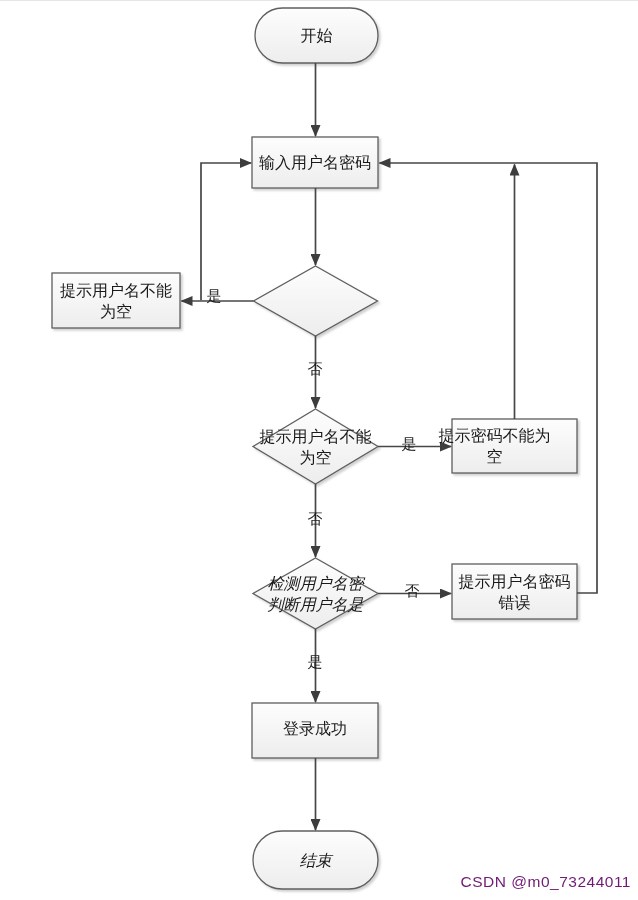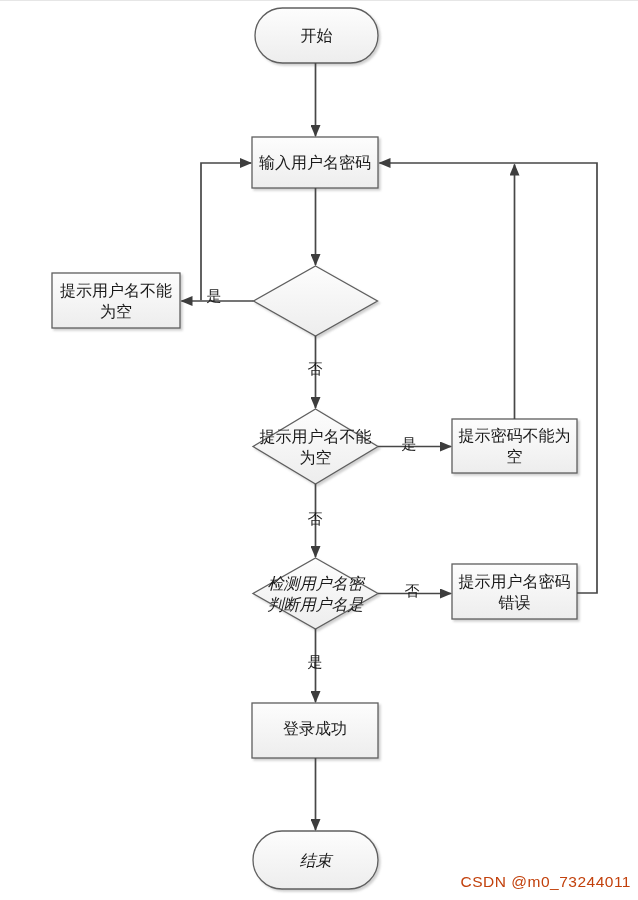--- a/index.html
+++ b/index.html
@@ -25,21 +25,21 @@
   .edge-label {
     position:absolute;
     transform:translate(-50%,-50%);
     font-size:15px; color:#1a1a1a;
     pointer-events:none;
   }
   .watermark {
     position:absolute;
     right:7px; top:872px;
     font-size:15.5px;
-    color:#c2410c;
+    color:#701a75;
     letter-spacing:0.5px;
     pointer-events:none;
   }
 </style>
 </head>
 <body>
 
 <div class="canvas">
 
   <svg width="638" height="900" viewBox="0 0 638 900">
@@ -97,21 +97,21 @@
   <div class="node-label" style="left:52px; top:272px; width:128px; height:55px;">
     <span>提示用户名不能</span>
     <span>为空</span>
   </div>
 
   <div class="node-label" style="left:252px; top:408px; width:127px; height:75px;">
     <span>提示用户名不能</span>
     <span>为空</span>
   </div>
 
-  <div class="node-label" style="left:452px; top:418px; width:125px; height:54px;">
+  <div class="node-label" style="left:432px; top:418px; width:125px; height:54px;">
     <span>提示密码不能为</span>
     <span>空</span>
   </div>
 
   <div class="node-label" style="left:252px; top:557px; width:127px; height:71px;font-style:italic;">
     <span>检测用户名密</span>
     <span>判断用户名是</span>
   </div>
 
   <div class="node-label" style="left:452px; top:563px; width:125px; height:55px;">

